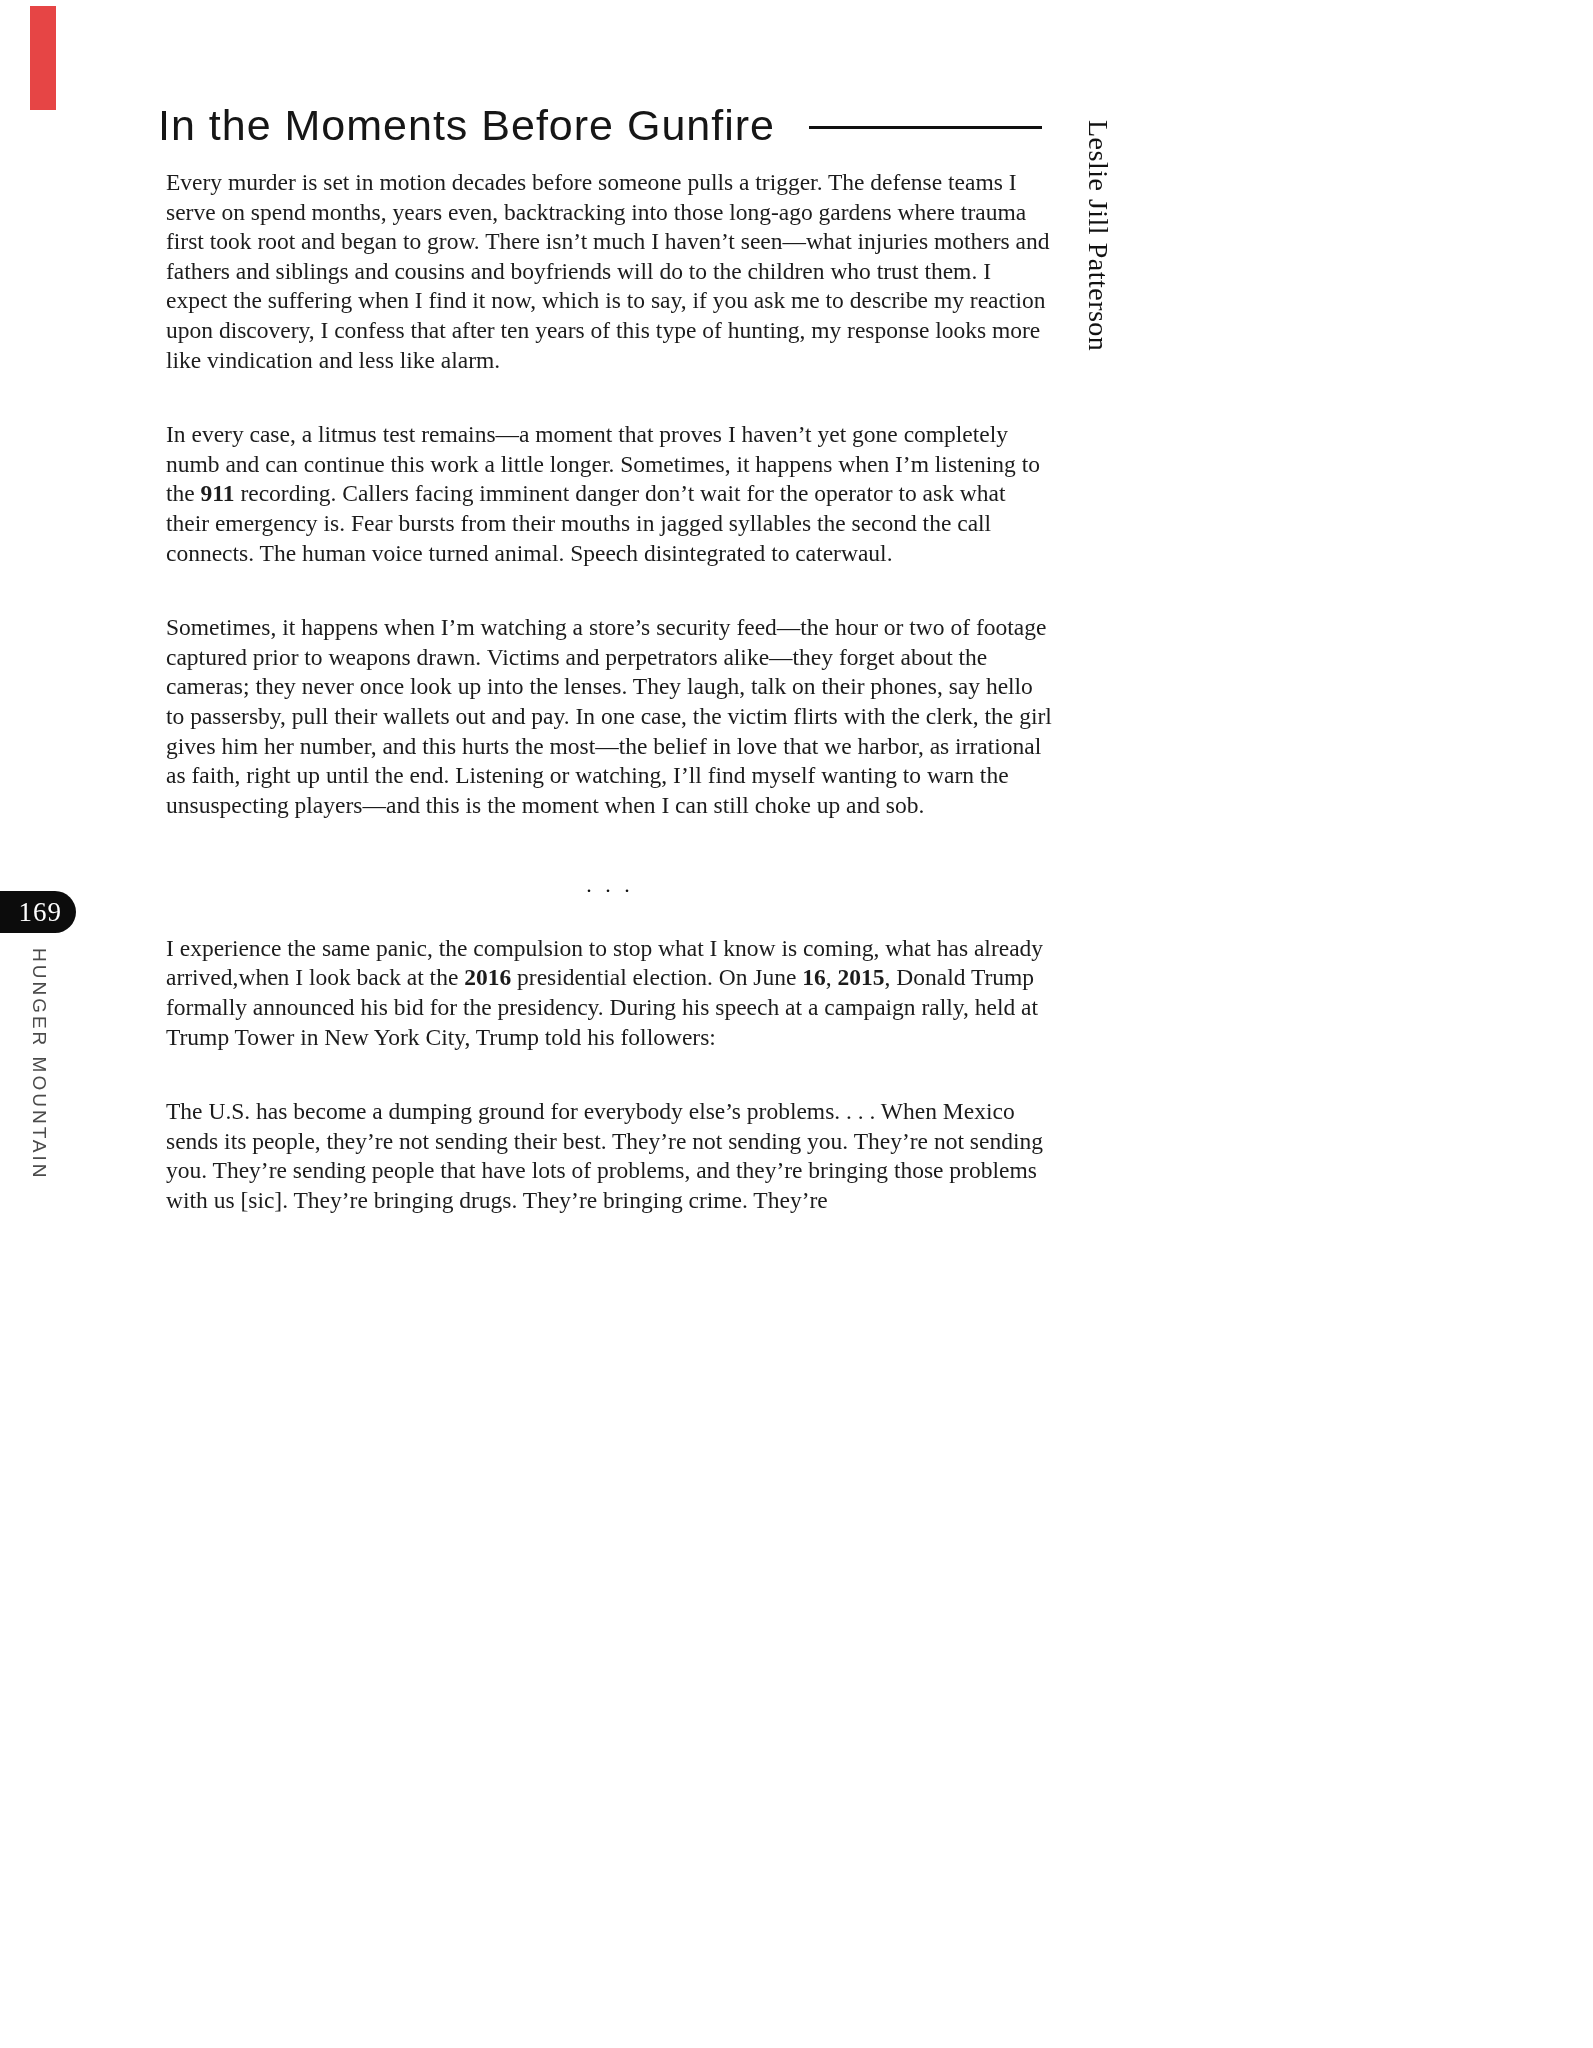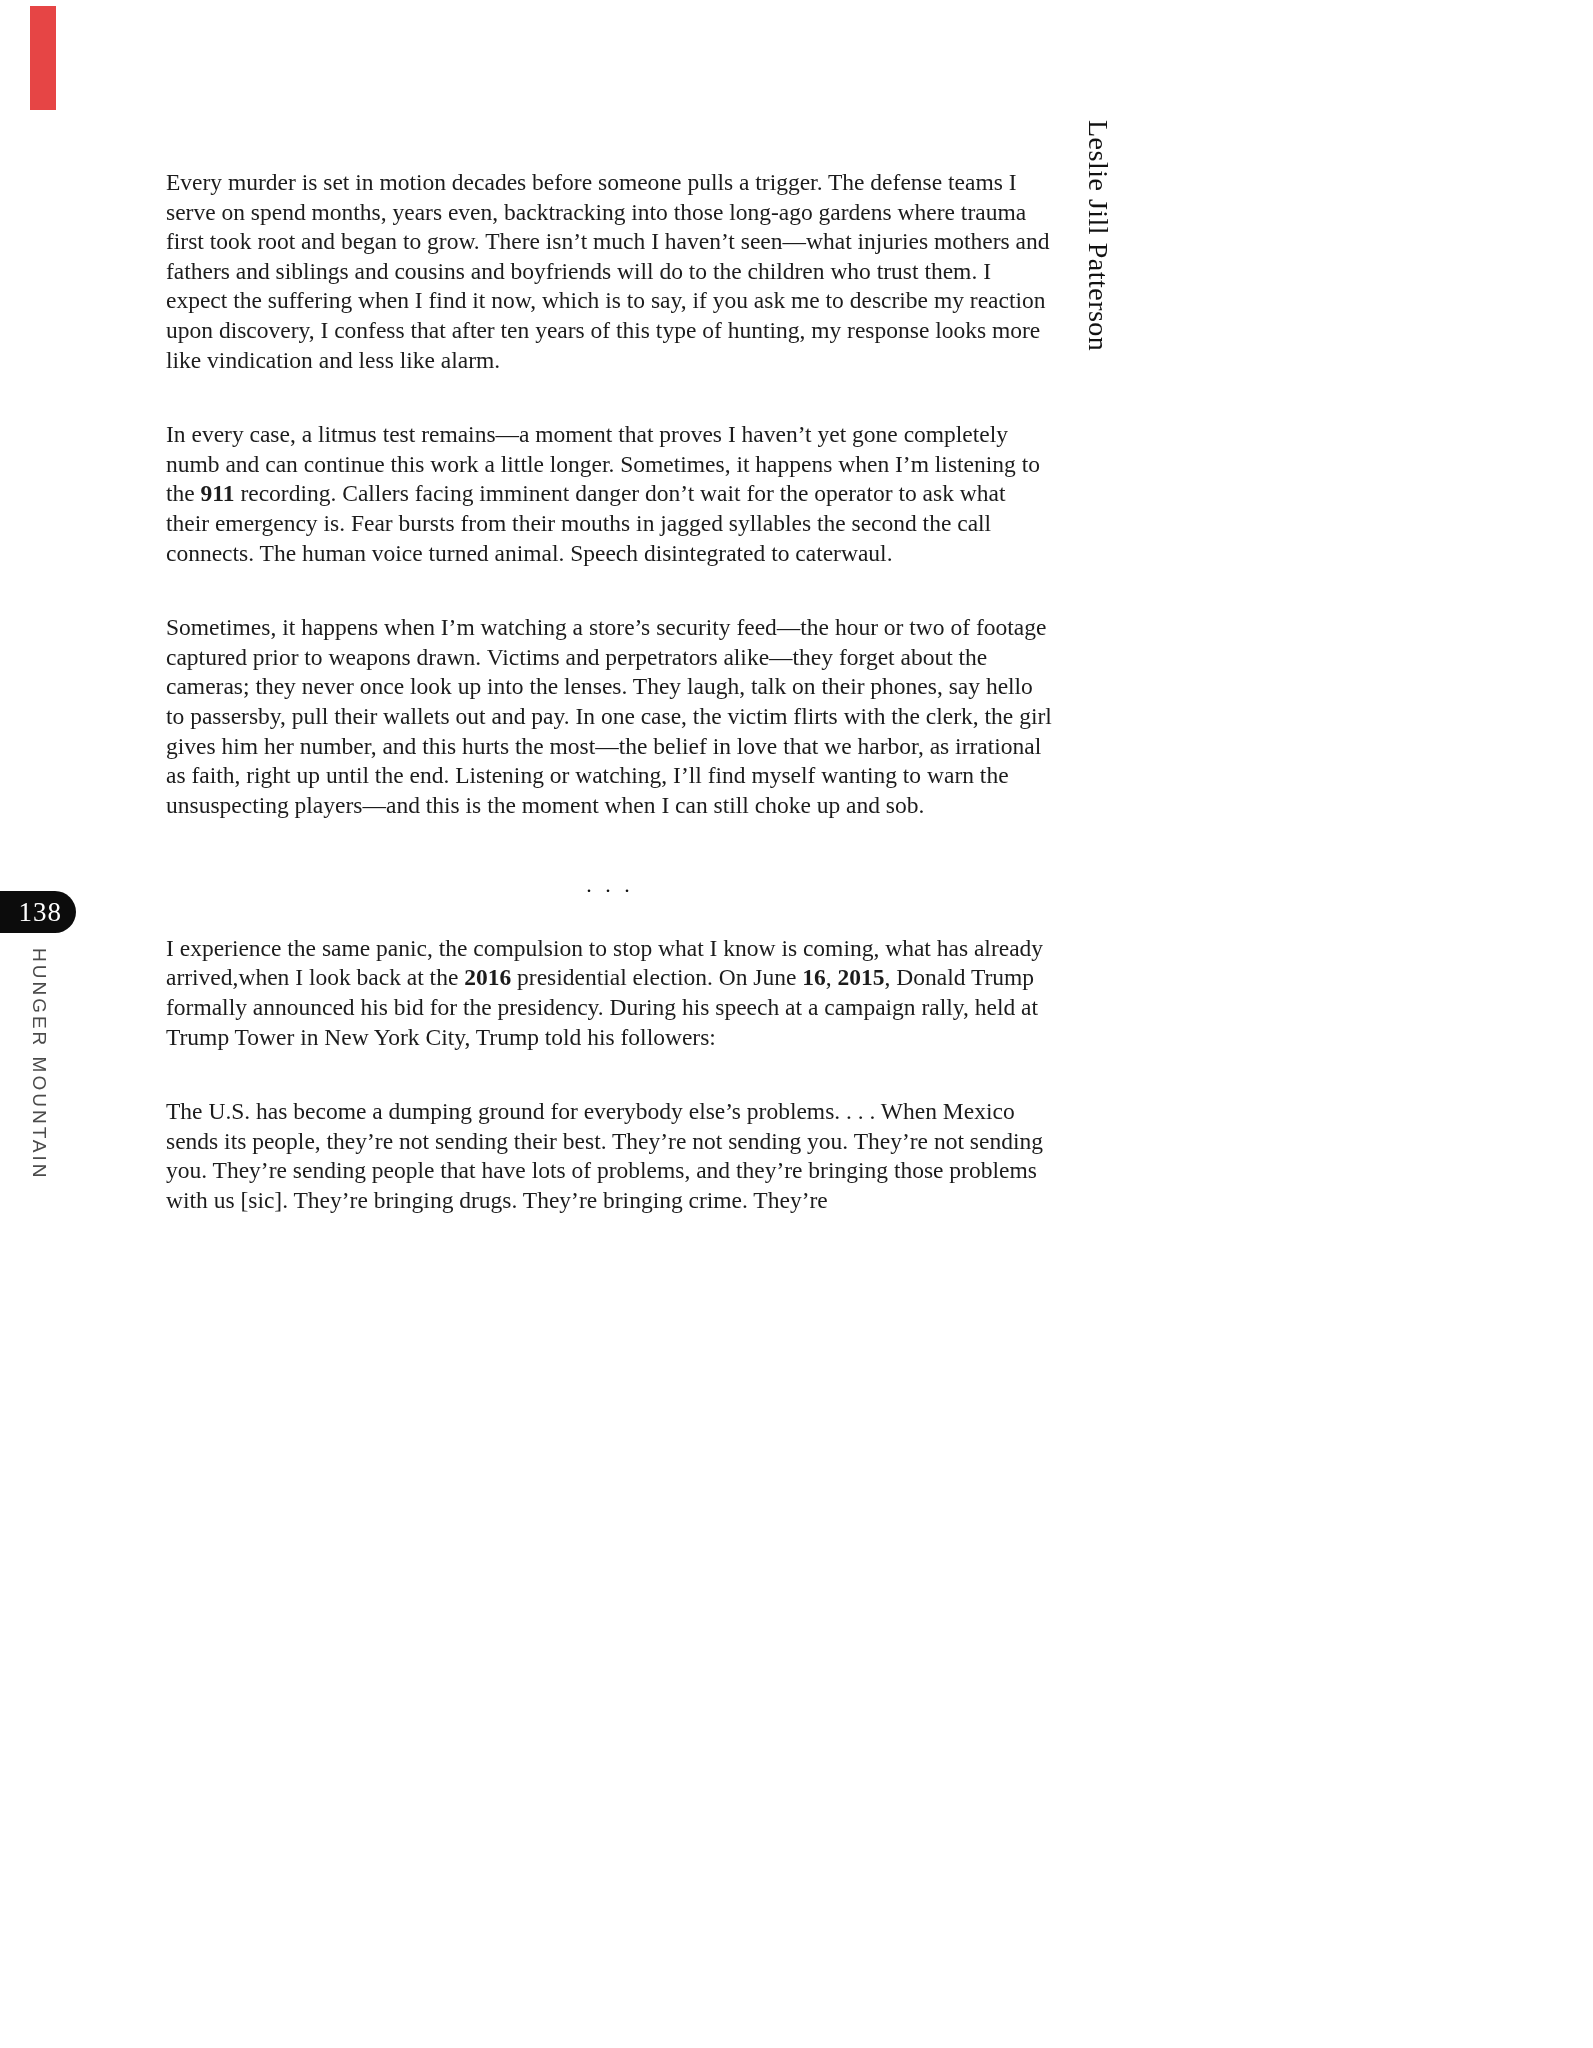--- a/index.html
+++ b/index.html
@@ -123,27 +123,31 @@
   }
 </style>
 </head>
 <body>
 
 <div id="page">
 
   <div class="accent-bar"></div>
 
   <div class="page-badge">
-    <span>138</span>
+    <span>169</span>
   </div>
 
   <div class="journal-name">HUNGER MOUNTAIN</div>
 
   <div class="author-name">Leslie Jill Patterson</div>
 
+  <div class="title-row">
+    <div class="article-title">In the Moments Before Gunfire</div>
+    <div class="title-rule"></div>
+  </div>
 
   <div class="article-body">
     <p>Every murder is set in motion decades before someone pulls a trigger. The defense teams I serve on spend months, years even, backtracking into those long-ago gardens where trauma first took root and began to grow. There isn’t much I haven’t seen—what injuries mothers and fathers and siblings and cousins and boyfriends will do to the children who trust them. I expect the suffering when I find it now, which is to say, if you ask me to describe my reaction upon discovery, I confess that after ten years of this type of hunting, my response looks more like vindication and less like alarm.</p>
     <p>In every case, a litmus test remains—a moment that proves I haven’t yet gone completely numb and can continue this work a little longer. Sometimes, it happens when I’m listening to the <span class="fig">911</span> recording. Callers facing imminent danger don’t wait for the operator to ask what their emergency is. Fear bursts from their mouths in jagged syllables the second the call connects. The human voice turned animal. Speech disintegrated to caterwaul.</p>
     <p>Sometimes, it happens when I’m watching a store’s security feed—the hour or two of footage captured prior to weapons drawn. Victims and perpetrators alike—they forget about the cameras; they never once look up into the lenses. They laugh, talk on their phones, say hello to passersby, pull their wallets out and pay. In one case, the victim flirts with the clerk, the girl gives him her number, and this hurts the most—the belief in love that we harbor, as irrational as faith, right up until the end. Listening or watching, I’ll find myself wanting to warn the unsuspecting players—and this is the moment when I can still choke up and sob.</p>
 
     <div class="section-break">. . .</div>
 
     <p>I experience the same panic, the compulsion to stop what I know is coming, what has already arrived,when I look back at the <span class="fig">2016</span> presidential election. On June <span class="fig">16</span>, <span class="fig">2015</span>, Donald Trump formally announced his bid for the presidency. During his speech at a campaign rally, held at Trump Tower in New York City, Trump told his followers:</p>
 

